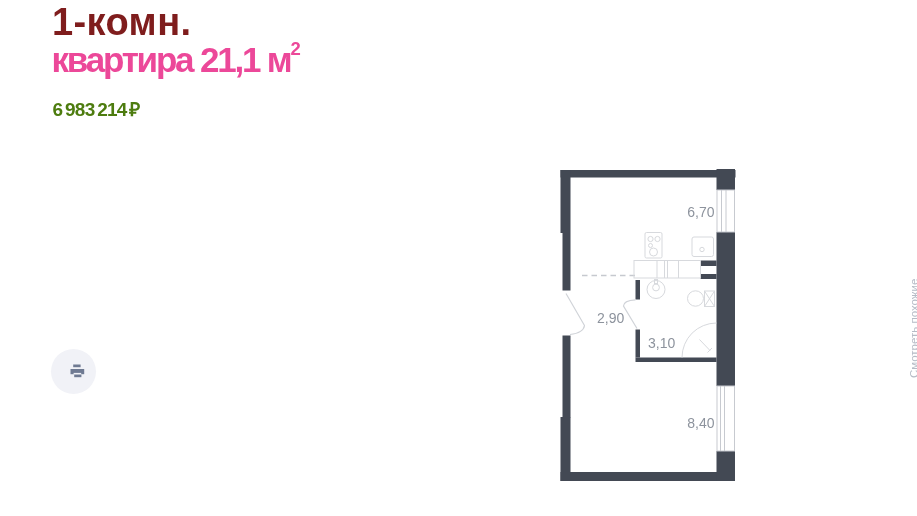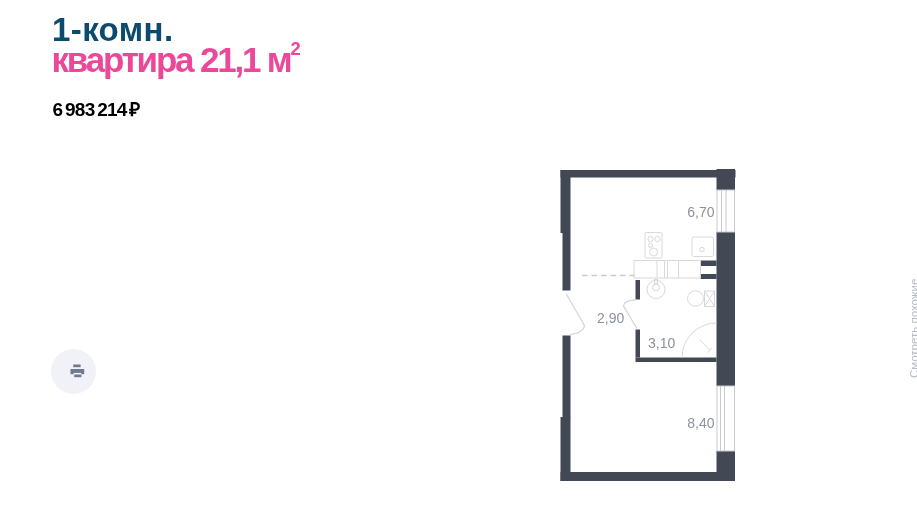--- a/index.html
+++ b/index.html
@@ -1,25 +1,25 @@
 <!DOCTYPE html>
 <html><head>
 <meta charset="utf-8">
 <style>
   html,body{margin:0;padding:0;}
   body{width:917px;height:516px;overflow:hidden;position:relative;background:#ffffff;
        font-family:"Liberation Sans", sans-serif;}
-  .t1{position:absolute;left:52px;top:13px;font-size:33px;line-height:33px;
-      font-weight:700;color:#0c4a6e;letter-spacing:0.4px;}
+  .t1{position:absolute;left:52px;top:6px;font-size:38px;line-height:33px;
+      font-weight:700;color:#7f1d1d;letter-spacing:0.4px;}
   .t2{position:absolute;left:51.5px;top:42px;font-size:35px;line-height:35px;
       font-weight:700;color:#ec4899;letter-spacing:-2.2px;}
   .t2 .sup{font-size:18.5px;line-height:0;position:relative;top:-17px;letter-spacing:-0.5px;}
   .rub{margin-left:2.5px;}
   .price{position:absolute;left:52.5px;top:100px;font-size:19px;line-height:19px;font-weight:700;
-         color:#000000;letter-spacing:-0.7px;word-spacing:-2px;}
+         color:#4d7c0f;letter-spacing:-0.7px;word-spacing:-2px;}
   .printbtn{position:absolute;left:51px;top:349px;width:45px;height:45px;border-radius:50%;
             background:#f1f2f7;}
   .picon{position:absolute;left:70px;top:364px;}
   .vtext{position:absolute;left:908px;top:378px;transform:rotate(-90deg);
          transform-origin:0 0;font-size:11.5px;color:#b5bbc6;white-space:nowrap;}
   svg{position:absolute;left:540px;top:150px;}
   svg text{font-family:"Liberation Sans", sans-serif;font-size:14px;fill:#8d939d;}
 </style>
 </head>
 <body>

